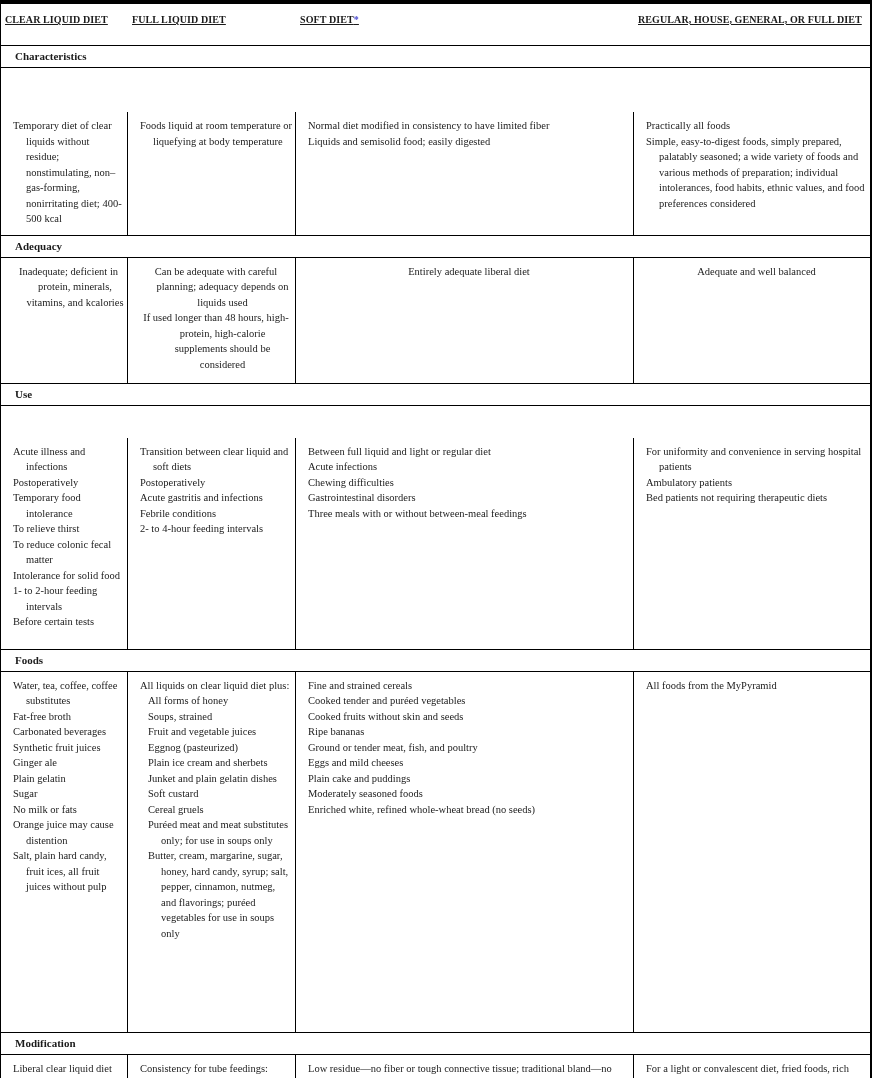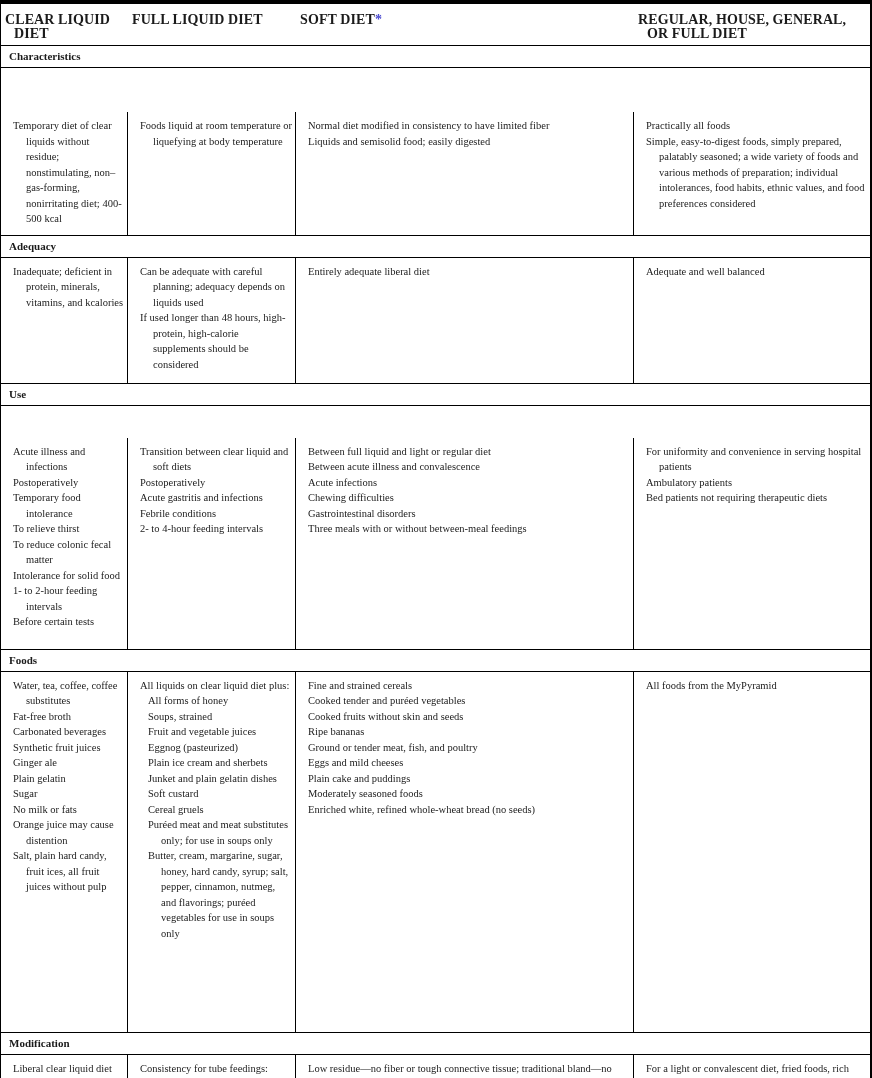--- a/index.html
+++ b/index.html
@@ -14,43 +14,43 @@
     width:872px; min-height:1078px;
     border-top:4px solid #000;
     border-bottom:3px solid #000;
     border-left:1px solid #000;
     border-right:2px solid #000;
     display:flex; flex-direction:column;
     background:#fff;
   }
   .header-row { display:flex; min-height:41px; }
   .header-cell {
-    font-weight:bold; font-size:14px; line-height:13.5px;
-    padding:9px 3px 3px 4px; letter-spacing:0.1px;
+    font-weight:bold; font-size:10px; line-height:13.5px;
+    padding:9px 3px 3px 4px; letter-spacing:0.1px;text-decoration:underline;
   }
   .header-cell .hang { display:block; padding-left:9px; text-indent:-9px; }
   .marker { color:var(--marker-color,#4a4ad0); font-weight:bold; }
   .w1 { width:127px; } .w2 { width:168px; } .w3 { width:338px; } .w4 { width:236px; }
   .band {
     border-top:1px solid #000; border-bottom:1px solid #000;
     font-weight:bold; font-size:11px; line-height:14px;
-    padding:3px 6px 4px 8px;
+    padding:3px 6px 4px 14px;
   }
   .row { display:flex; align-items:stretch; }
   .cell {
     border-right:1px solid #000;
     padding:6px 3px 8px 4px;
     font-size:10.5px; line-height:15.5px;
   }
   .cell:last-child { border-right:none; }
   .item { padding-left:21px; text-indent:-13px; }
   .item.lvl1 { padding-left:29px; }
   
   #sections .section:nth-child(1) .row { min-height:121px;margin-top:44px; }
-  #sections .section:nth-child(2) .row { min-height:125px; }
+  #sections .section:nth-child(2) .row { min-height:125px;text-align:center; }
   #sections .section:nth-child(3) .row { min-height:211px;margin-top:32px; }
   #sections .section:nth-child(4) .row { min-height:360px; }
   #sections .section:nth-child(5) .row { min-height:103px; }
 </style>
 </head>
 <body>
 
 <div class="table">
 
   <div class="header-row">
@@ -121,21 +121,20 @@
           </div>
           <div class="cell w2">
             <div class="item">Transition between clear liquid and soft diets</div>
             <div class="item">Postoperatively</div>
             <div class="item">Acute gastritis and infections</div>
             <div class="item">Febrile conditions</div>
             <div class="item">2- to 4-hour feeding intervals</div>
           </div>
           <div class="cell w3">
             <div class="item">Between full liquid and light or regular diet</div>
-            <div class="item">Between acute illness and convalescence</div>
             <div class="item">Acute infections</div>
             <div class="item">Chewing difficulties</div>
             <div class="item">Gastrointestinal disorders</div>
             <div class="item">Three meals with or without between-meal feedings</div>
           </div>
           <div class="cell w4">
             <div class="item">For uniformity and convenience in serving hospital patients</div>
             <div class="item">Ambulatory patients</div>
             <div class="item">Bed patients not requiring therapeutic diets</div>
           </div>

